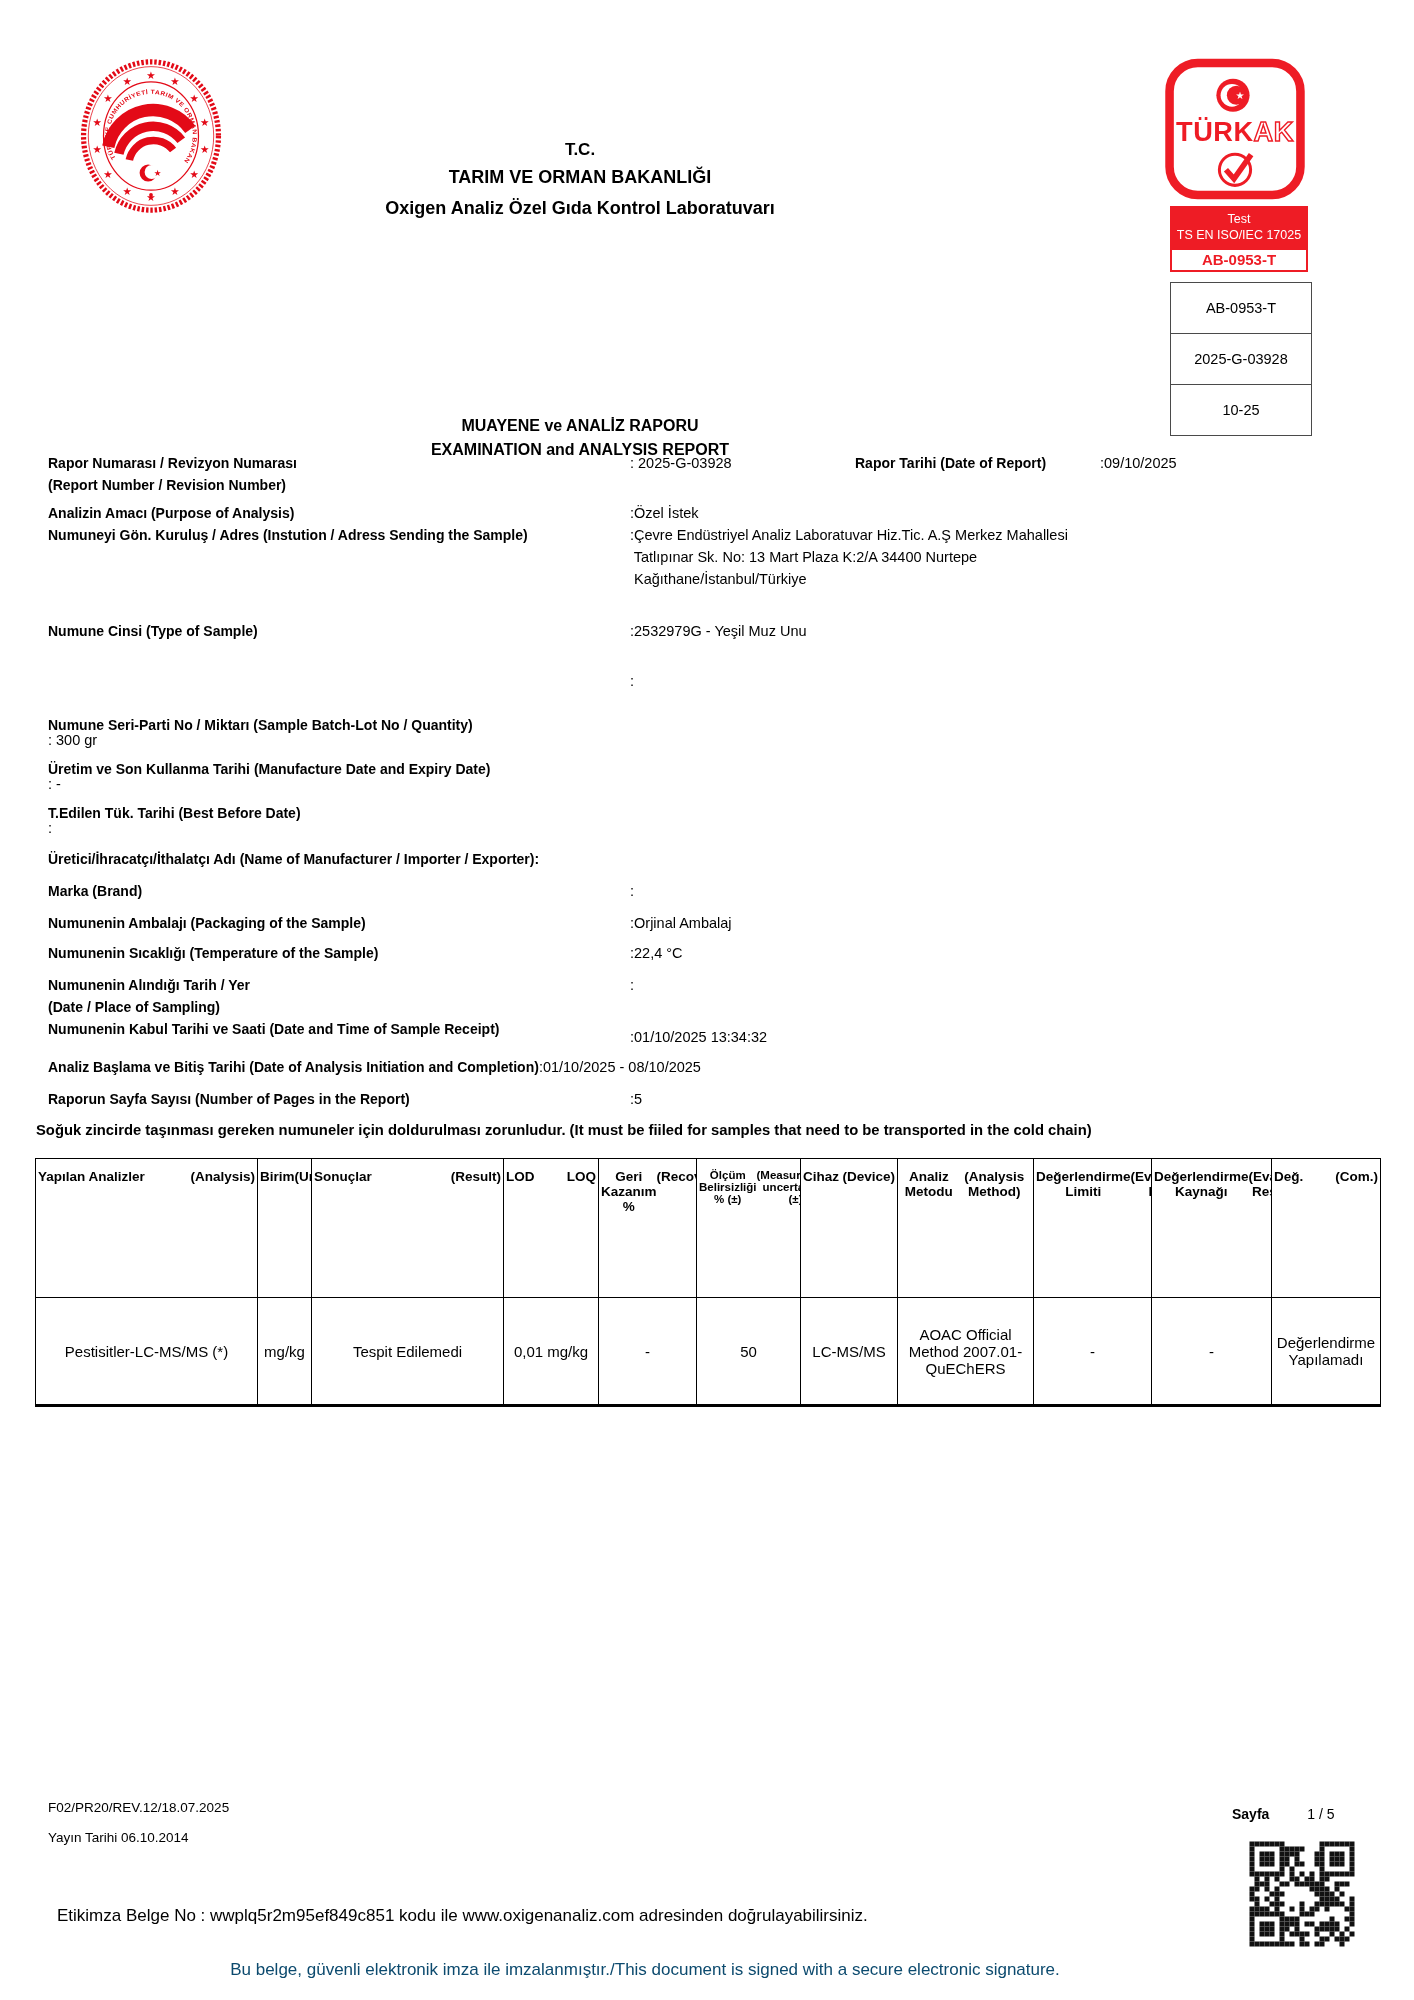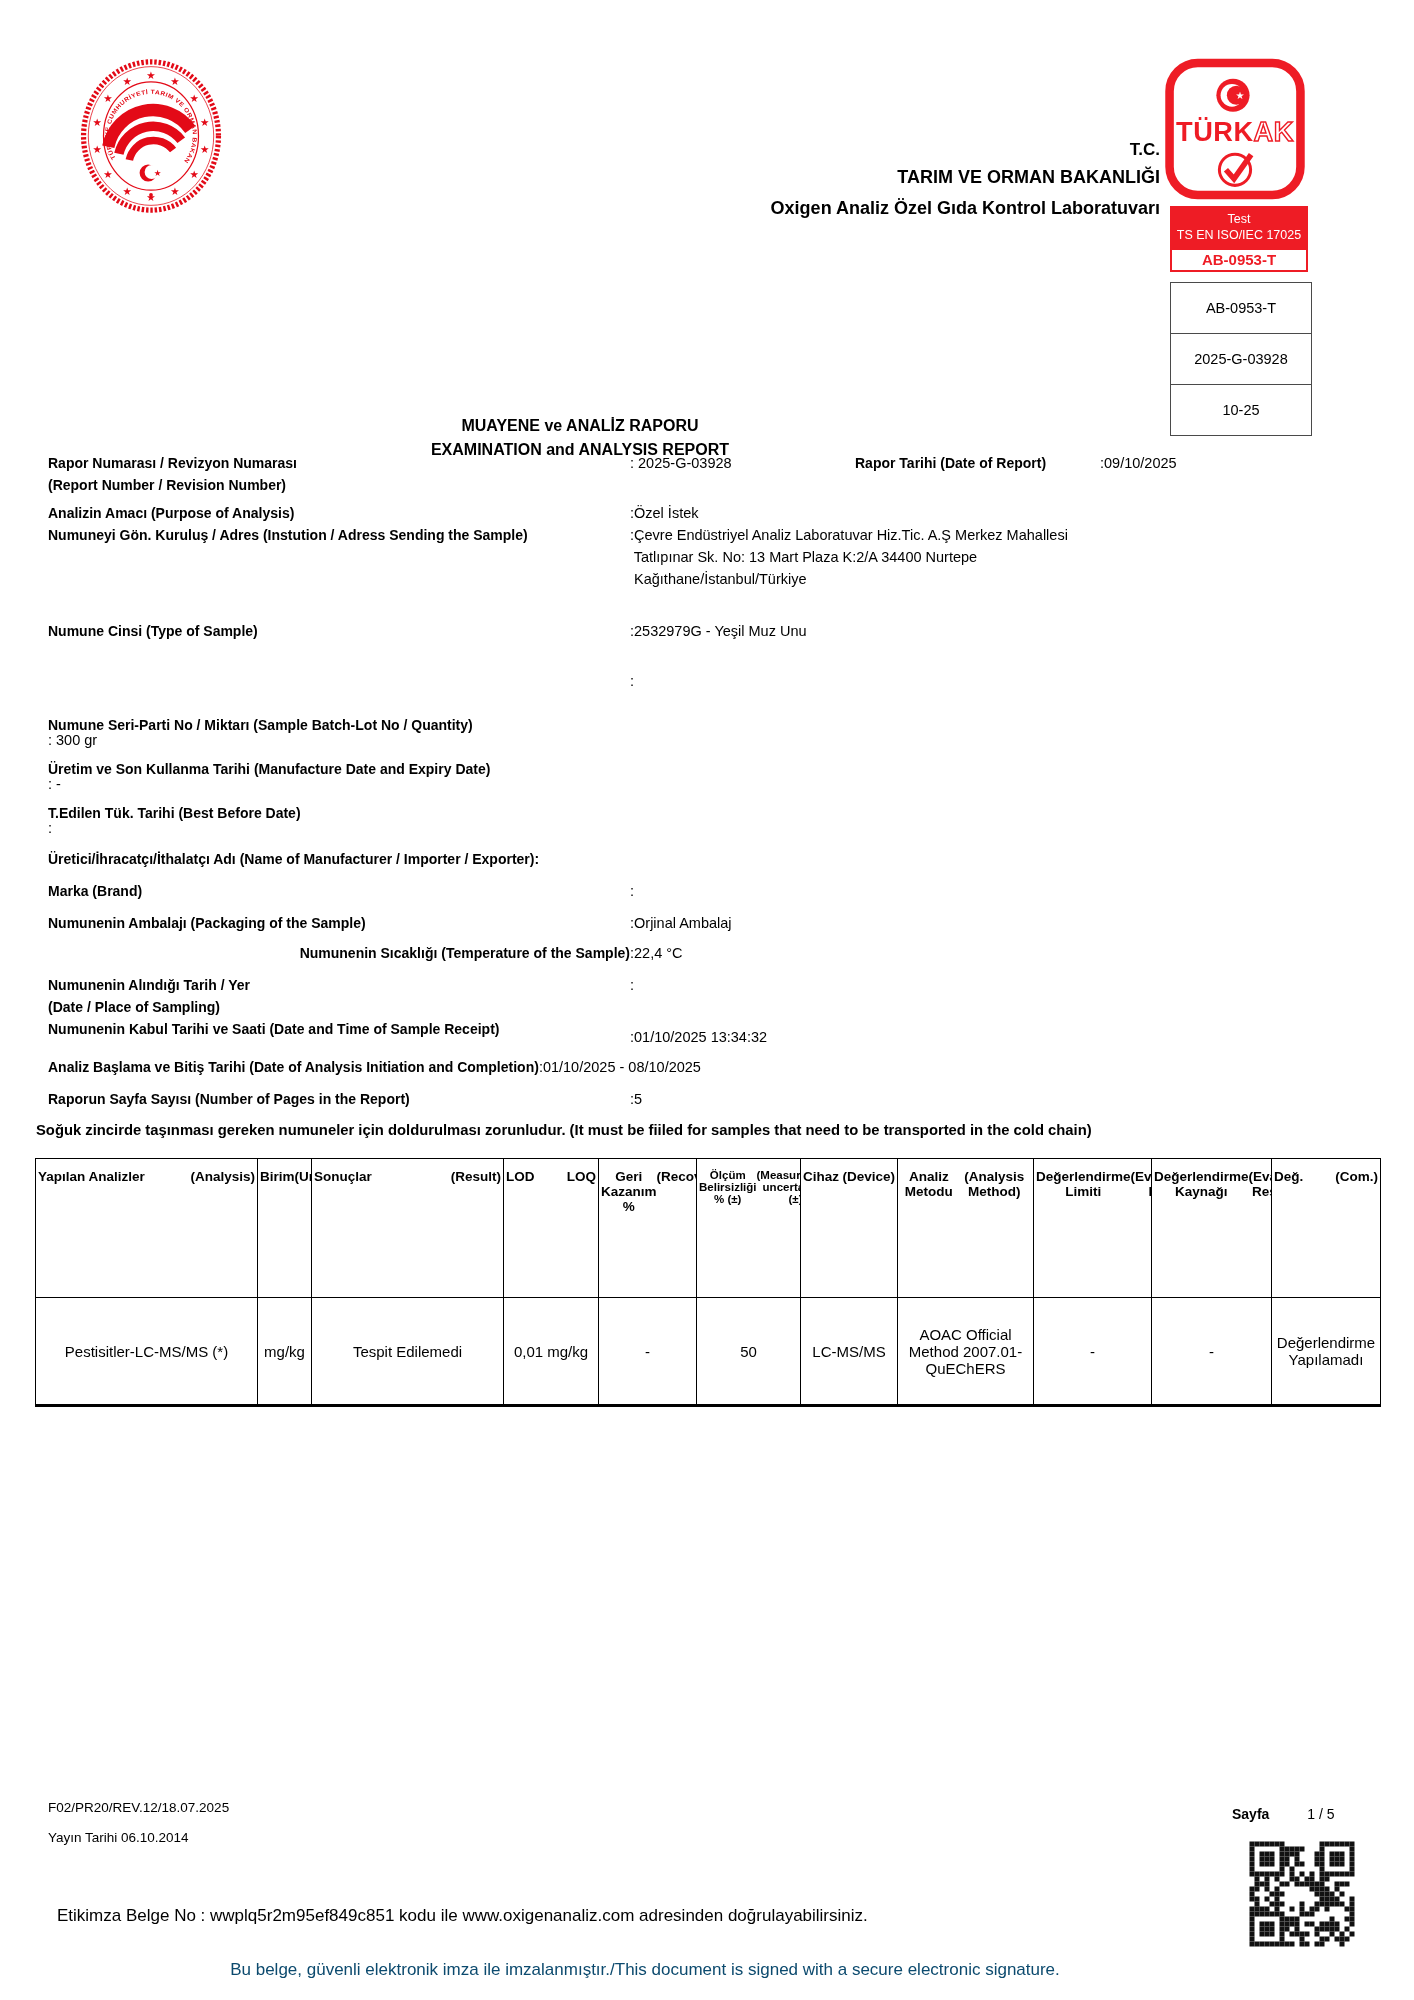--- a/index.html
+++ b/index.html
@@ -1,21 +1,21 @@
 <!DOCTYPE html>
 <html><head>
 <meta charset="utf-8">
 <style>
   html,body{margin:0;padding:0;background:#888}
   #page{position:relative;width:1414px;height:2000px;background:#fff;margin:0 auto;
         font-family:"Liberation Sans",sans-serif;color:#000;overflow:hidden}
   .abs{position:absolute}
 
   
-  #center-head{left:0;top:138px;width:1160px;text-align:right;font-weight:bold}
+  #center-head{left:0;top:138px;width:1160px;text-align:center;font-weight:bold}
   #hd-tc{font-size:17px;line-height:24px}
   #hd-min{font-size:18px;line-height:31px}
   #hd-lab{font-size:18px;line-height:30px}
 
   
   #turkak-badge{left:1164px;top:58px;width:142px;height:146px}
   #turkak-scope{left:1170px;top:206px;width:138px;height:42px;background:#ee1c25;color:#fff;
                 text-align:center;font-size:12.5px;line-height:16px;padding-top:5px;box-sizing:border-box}
   #turkak-code{left:1170px;top:248px;width:138px;height:24px;border:2px solid #ee1c25;box-sizing:border-box;
                color:#ee1c25;font-weight:bold;font-size:15px;text-align:center;line-height:20px}
@@ -226,21 +226,21 @@
         </div>
       </div>
       <div class="frow" style="top: 460px;">
         <div class="flabel">
           <div>Numunenin Ambalajı (Packaging of the Sample)</div>
         </div>
         <div class="fvalue col">
           <div>:Orjinal Ambalaj</div>
         </div>
       </div>
-      <div class="frow" style="top: 490px; text-align: right;">
+      <div class="frow" style="top: 490px;">
         <div class="flabel">
           <div>Numunenin Sıcaklığı (Temperature of the Sample)</div>
         </div>
         <div class="fvalue col">
           <div>:22,4 °C</div>
         </div>
       </div>
       <div class="frow" style="top: 522px;">
         <div class="flabel">
           <div>Numunenin Alındığı Tarih / Yer</div>

